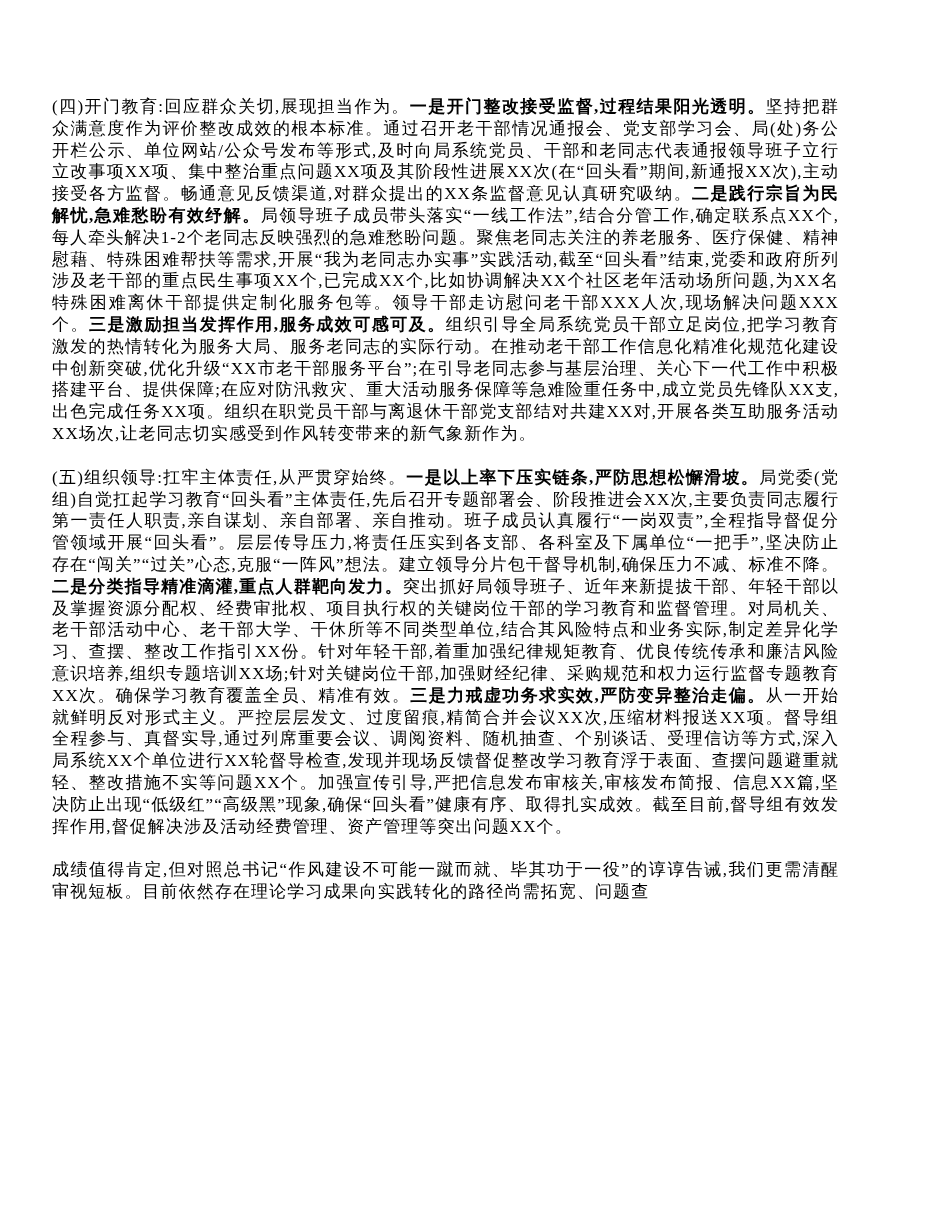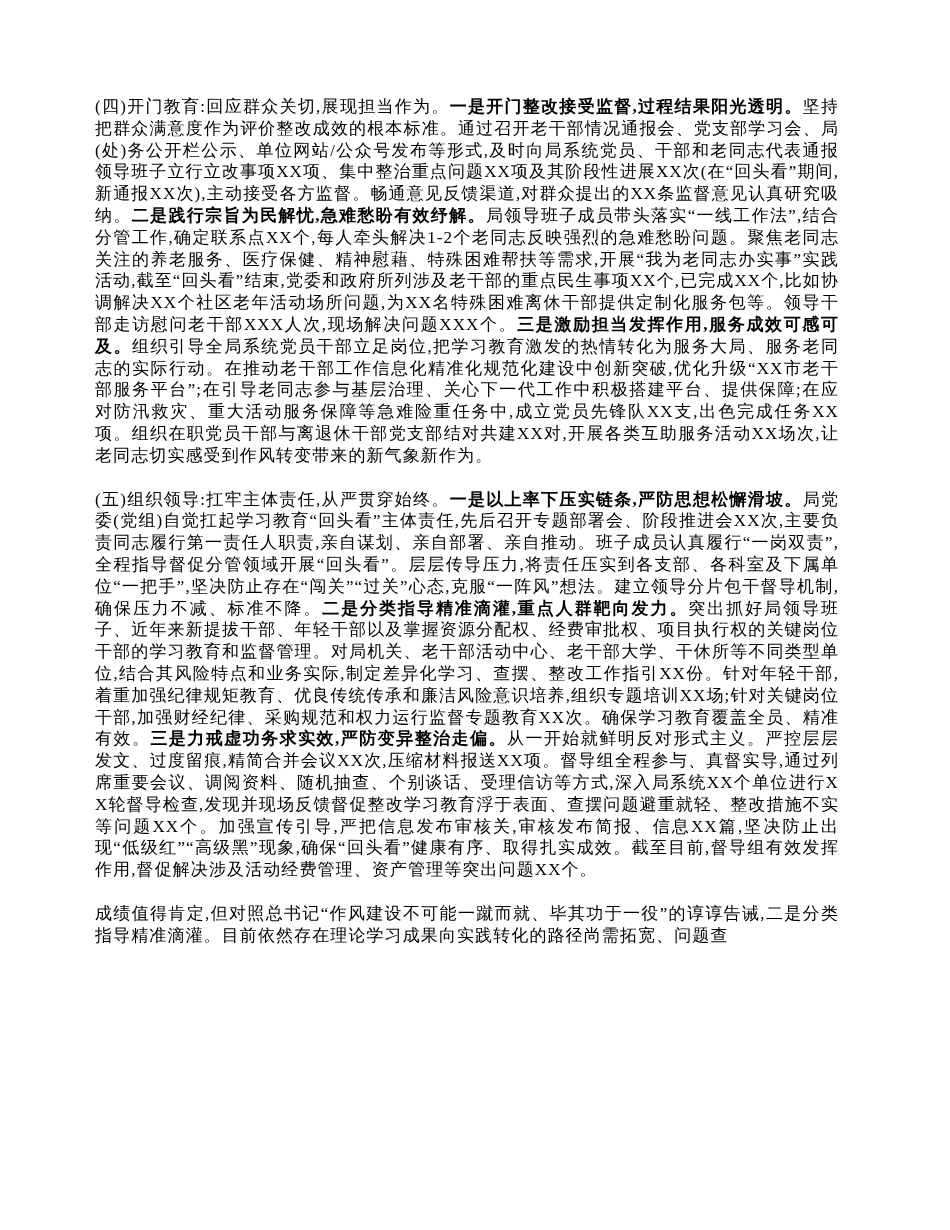--- a/index.html
+++ b/index.html
@@ -5,21 +5,21 @@
   html, body {
     margin: 0;
     padding: 0;
     background: #ffffff;
   }
   .page {
     box-sizing: border-box;
     width: 950px;
     min-height: 1230px;
     background: #ffffff;
-    padding: 96px 111px 40px 95px;
+    padding: 96px 111px 40px 52px;
     overflow: hidden;
   }
   .doc {
     width: 100%;
   }
   .para {
     margin: 0 0 22px 0;
     font-family: "Liberation Serif", "DejaVu Serif", serif;
     font-size: 17px;
     line-height: 21.8px;
@@ -39,15 +39,15 @@
     font-weight: 700;
   }
 </style>
 </head>
 <body>
 
 <div class="page">
   <div class="doc">
       <p class="para"><span class="seg">(四)开门教育:回应群众关切,展现担当作为。</span><span class="seg bold">一是开门整改接受监督,过程结果阳光透明。</span><span class="seg">坚持把群众满意度作为评价整改成效的根本标准。通过召开老干部情况通报会、党支部学习会、局(处)务公开栏公示、单位网站/公众号发布等形式,及时向局系统党员、干部和老同志代表通报领导班子立行立改事项XX项、集中整治重点问题XX项及其阶段性进展XX次(在“回头看”期间,新通报XX次),主动接受各方监督。畅通意见反馈渠道,对群众提出的XX条监督意见认真研究吸纳。</span><span class="seg bold">二是践行宗旨为民解忧,急难愁盼有效纾解。</span><span class="seg">局领导班子成员带头落实“一线工作法”,结合分管工作,确定联系点XX个,每人牵头解决1-2个老同志反映强烈的急难愁盼问题。聚焦老同志关注的养老服务、医疗保健、精神慰藉、特殊困难帮扶等需求,开展“我为老同志办实事”实践活动,截至“回头看”结束,党委和政府所列涉及老干部的重点民生事项XX个,已完成XX个,比如协调解决XX个社区老年活动场所问题,为XX名特殊困难离休干部提供定制化服务包等。领导干部走访慰问老干部XXX人次,现场解决问题XXX个。</span><span class="seg bold">三是激励担当发挥作用,服务成效可感可及。</span><span class="seg">组织引导全局系统党员干部立足岗位,把学习教育激发的热情转化为服务大局、服务老同志的实际行动。在推动老干部工作信息化精准化规范化建设中创新突破,优化升级“XX市老干部服务平台”;在引导老同志参与基层治理、关心下一代工作中积极搭建平台、提供保障;在应对防汛救灾、重大活动服务保障等急难险重任务中,成立党员先锋队XX支,出色完成任务XX项。组织在职党员干部与离退休干部党支部结对共建XX对,开展各类互助服务活动XX场次,让老同志切实感受到作风转变带来的新气象新作为。</span></p>
       <p class="para"><span class="seg">(五)组织领导:扛牢主体责任,从严贯穿始终。</span><span class="seg bold">一是以上率下压实链条,严防思想松懈滑坡。</span><span class="seg">局党委(党组)自觉扛起学习教育“回头看”主体责任,先后召开专题部署会、阶段推进会XX次,主要负责同志履行第一责任人职责,亲自谋划、亲自部署、亲自推动。班子成员认真履行“一岗双责”,全程指导督促分管领域开展“回头看”。层层传导压力,将责任压实到各支部、各科室及下属单位“一把手”,坚决防止存在“闯关”“过关”心态,克服“一阵风”想法。建立领导分片包干督导机制,确保压力不减、标准不降。</span><span class="seg bold">二是分类指导精准滴灌,重点人群靶向发力。</span><span class="seg">突出抓好局领导班子、近年来新提拔干部、年轻干部以及掌握资源分配权、经费审批权、项目执行权的关键岗位干部的学习教育和监督管理。对局机关、老干部活动中心、老干部大学、干休所等不同类型单位,结合其风险特点和业务实际,制定差异化学习、查摆、整改工作指引XX份。针对年轻干部,着重加强纪律规矩教育、优良传统传承和廉洁风险意识培养,组织专题培训XX场;针对关键岗位干部,加强财经纪律、采购规范和权力运行监督专题教育XX次。确保学习教育覆盖全员、精准有效。</span><span class="seg bold">三是力戒虚功务求实效,严防变异整治走偏。</span><span class="seg">从一开始就鲜明反对形式主义。严控层层发文、过度留痕,精简合并会议XX次,压缩材料报送XX项。督导组全程参与、真督实导,通过列席重要会议、调阅资料、随机抽查、个别谈话、受理信访等方式,深入局系统XX个单位进行XX轮督导检查,发现并现场反馈督促整改学习教育浮于表面、查摆问题避重就轻、整改措施不实等问题XX个。加强宣传引导,严把信息发布审核关,审核发布简报、信息XX篇,坚决防止出现“低级红”“高级黑”现象,确保“回头看”健康有序、取得扎实成效。截至目前,督导组有效发挥作用,督促解决涉及活动经费管理、资产管理等突出问题XX个。</span></p>
-      <p class="para"><span class="seg">成绩值得肯定,但对照总书记“作风建设不可能一蹴而就、毕其功于一役”的谆谆告诫,二是分类指导精准滴灌。目前依然存在理论学习成果向实践转化的路径尚需拓宽、问题查</span></p>
+      <p class="para"><span class="seg">成绩值得肯定,但对照总书记“作风建设不可能一蹴而就、毕其功于一役”的谆谆告诫,我们更需清醒审视短板。目前依然存在理论学习成果向实践转化的路径尚需拓宽、问题查</span></p>
     </div>
 </div>
 
 </body></html>

